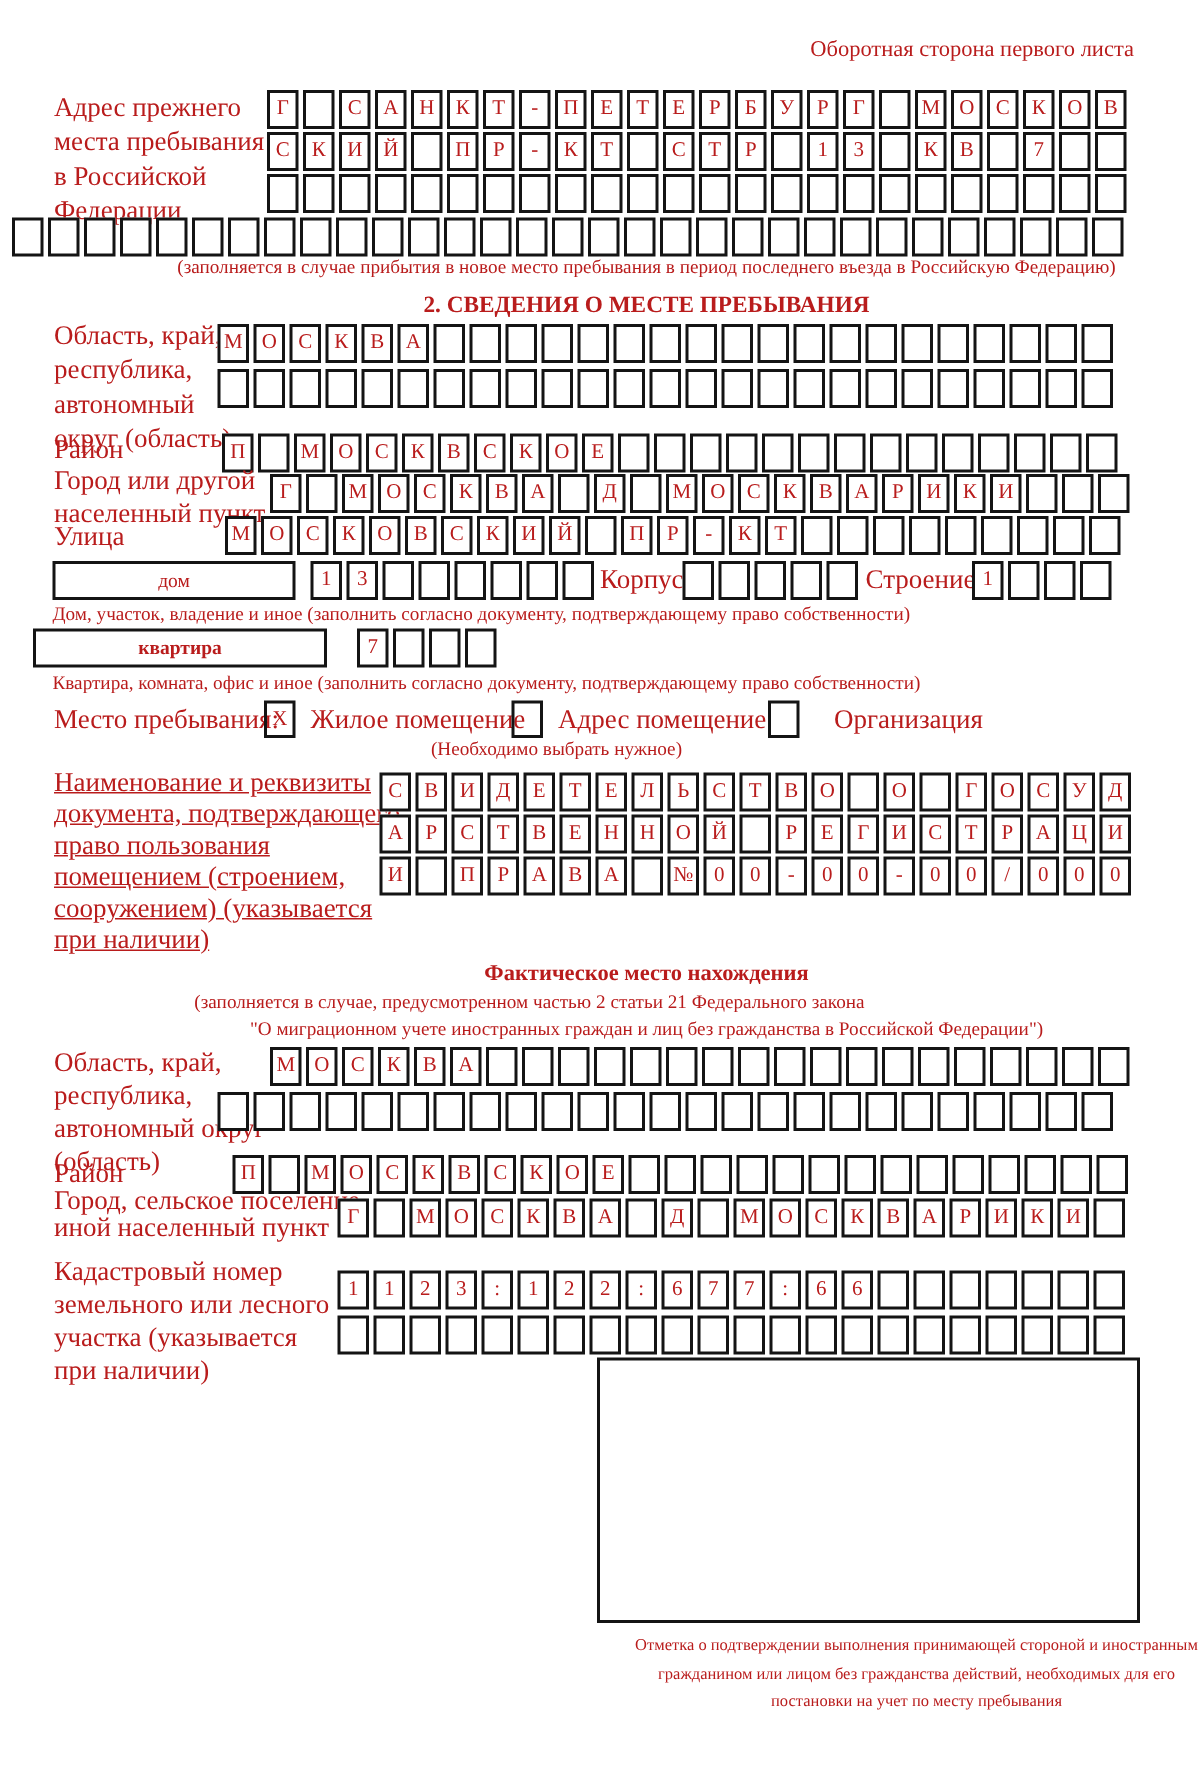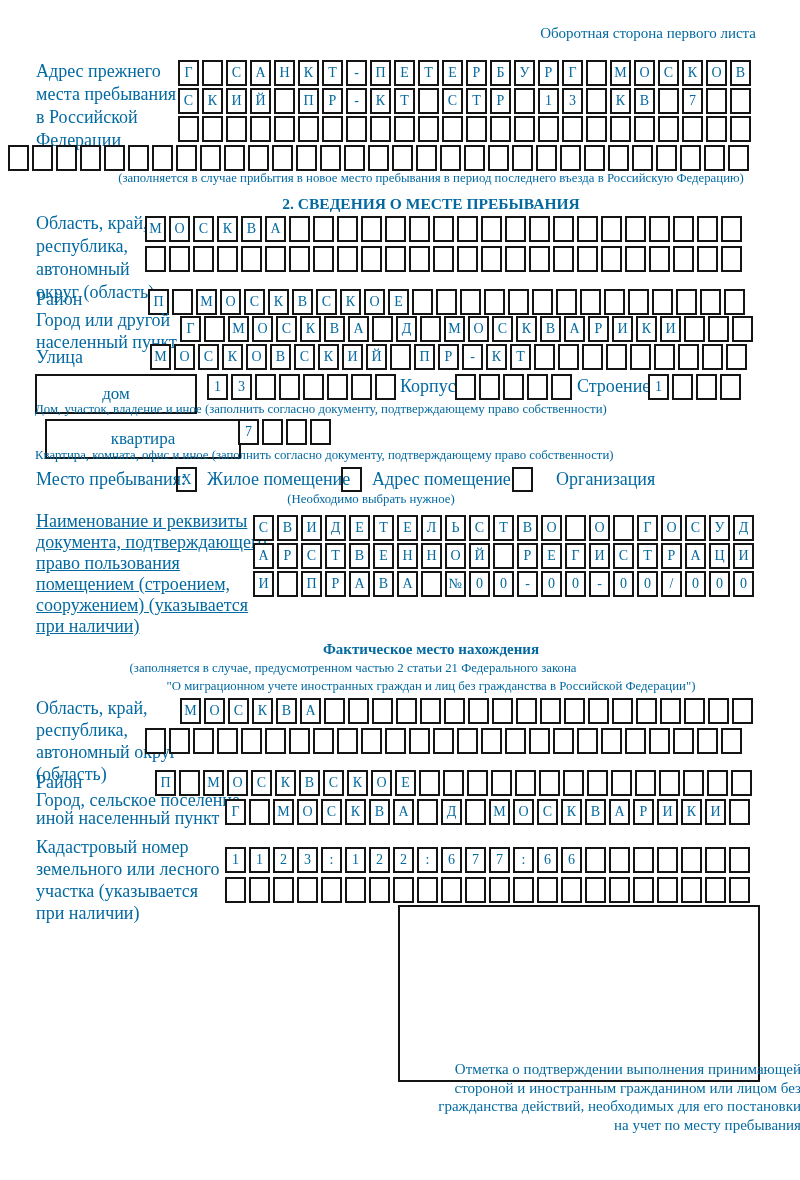--- a/index.html
+++ b/index.html
@@ -1,27 +1,27 @@
 <!DOCTYPE html>
 <html><head>
 <meta charset="utf-8">
 <style>
   html,body{margin:0;padding:0;background:#fff;}
-  .page{position:relative;width:800px;height:1180px;background:#fff;color:#0369a1;
+  .page{position:relative;width:800px;height:1180px;background:#fff;color:#b91c1c;
         font-family:"Liberation Serif", serif;overflow:hidden;}
   .t{position:absolute;font-size:18px;line-height:23px;white-space:pre-line;}
   .note{position:absolute;font-size:12.8px;}
   .center{text-align:center;padding-left:31px;}
   .bold{font-weight:bold;}
   .cellrow{position:absolute;display:flex;gap:3px;}
   .cell{display:flex;align-items:center;justify-content:center;
         width:21px;height:26px;box-sizing:border-box;border:2px solid #141414;
         font-size:14px;font-family:"Liberation Serif", serif;background:#fff;flex:0 0 auto;}
-  .widebox{position:absolute;height:40px;box-sizing:border-box;border:2px solid #141414;
-        display:flex;align-items:center;justify-content:center;font-size:17px;}
+  .widebox{position:absolute;height:26px;box-sizing:border-box;border:2px solid #141414;
+        display:flex;align-items:center;justify-content:center;font-size:13px;}
   .cb{position:absolute;width:21px;height:25px;box-sizing:border-box;border:2px solid #141414;
         display:flex;align-items:center;justify-content:center;font-size:14px;}
   .stamp{position:absolute;box-sizing:border-box;border:2px solid #141414;background:#fff;}
 </style>
 </head>
 <body>
 
 <div class="page">
 
   <div class="t" style="top:22px;right:44px;font-size:15px;">Оборотная сторона первого листа</div>
@@ -312,21 +312,21 @@
     </div>
   <div class="t" style="left:577px;top:375px;">Строение</div>
   <div class="cellrow" style="left:648px;top:374px;">
       <span class="cell">1</span>
       <span class="cell"></span>
       <span class="cell"></span>
       <span class="cell"></span>
     </div>
   <div class="note" style="left:35px;top:402px;">Дом, участок, владение и иное (заполнить согласно документу, подтверждающему право собственности)</div>
 
-  <div class="widebox" style="left:45px;top:419px;width:196px;">квартира</div>
+  <div class="widebox" style="left:22px;top:419px;width:196px;font-weight:bold;">квартира</div>
   <div class="cellrow" style="left:238px;top:419px;">
       <span class="cell">7</span>
       <span class="cell"></span>
       <span class="cell"></span>
       <span class="cell"></span>
     </div>
   <div class="note" style="left:35px;top:448px;">Квартира, комната, офис и иное (заполнить согласно документу, подтверждающему право собственности)</div>
 
   <div class="t" style="left:36px;top:468px;">Место пребывания:</div>
   <div class="cb" style="left:176px;top:467px;">X</div>
@@ -578,15 +578,15 @@
       <span class="cell"></span>
       <span class="cell"></span>
       <span class="cell"></span>
       <span class="cell"></span>
       <span class="cell"></span>
       <span class="cell"></span>
       <span class="cell"></span>
     </div>
 
   <div class="stamp" style="left:398px;top:905px;width:362px;height:177px;"></div>
-  <div class="note center" style="left:390px;top:1060px;width:380px;font-size:15px;line-height:18.5px;text-align:right;">Отметка о подтверждении выполнения принимающей стороной и иностранным гражданином или лицом без гражданства действий, необходимых для его постановки на учет по месту пребывания</div>
+  <div class="note center" style="left:390px;top:1088px;width:380px;font-size:11px;line-height:18.5px;">Отметка о подтверждении выполнения принимающей стороной и иностранным гражданином или лицом без гражданства действий, необходимых для его постановки на учет по месту пребывания</div>
 
 </div>
 
 </body></html>

